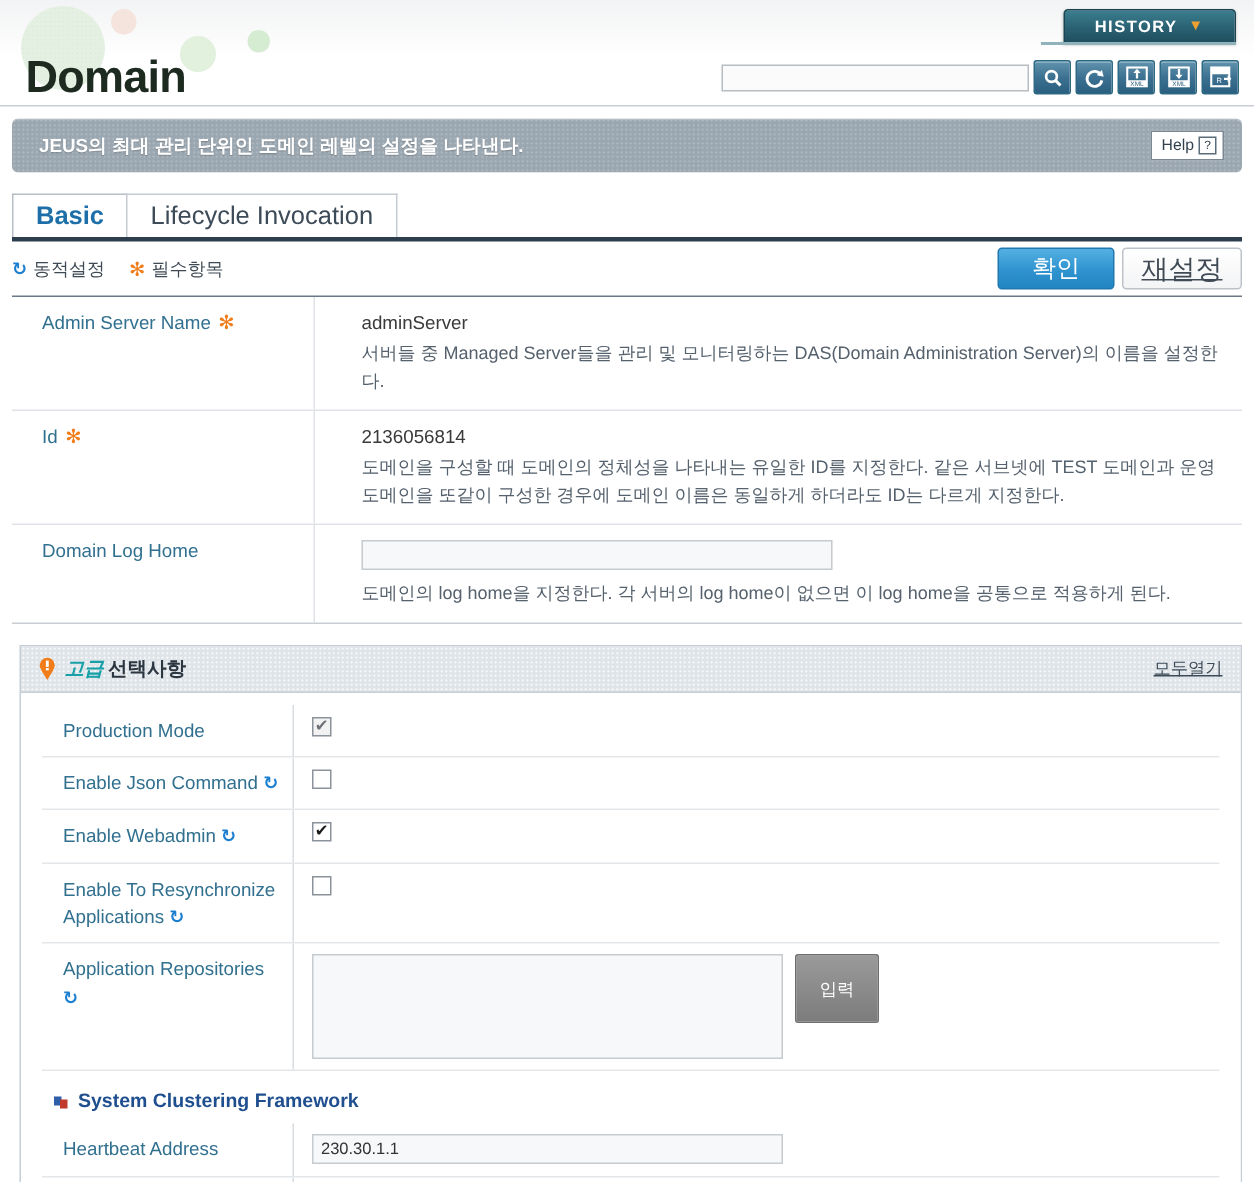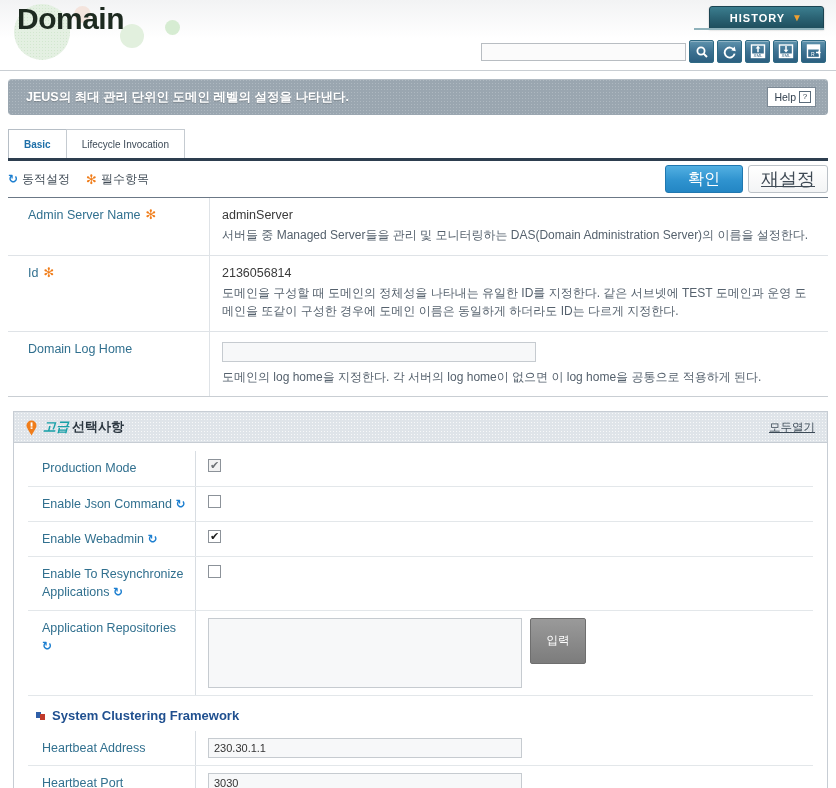--- a/index.html
+++ b/index.html
@@ -45,21 +45,21 @@
     width: 24px; height: 24px;
     background: #e2f0de;
   }
   .deco-small {
     left: 165px; top: 20px;
     width: 15px; height: 15px;
     background: #d6ecd2;
   }
   .page-title {
     position: absolute;
-    left: 17px; top: 2px;
+    left: 17px; top: 35px;
     font-size: 30px;
     font-weight: bold;
     color: #1d2a20;
     letter-spacing: -0.5px;
     z-index: 2;
     font-family: "Liberation Sans", sans-serif;
   }
 
   .history-btn {
     position: absolute;
@@ -166,21 +166,21 @@
     margin: 14px 8px 0 8px;
     display: flex;
     align-items: flex-end;
     border-bottom: 3px solid #2d3e4f;
     height: 29px;
   }
   .tab {
     height: 28px;
     padding: 0 15px;
     display: flex; align-items: center;
-    font-size: 10px;
+    font-size: 17px;
     border: 1px solid #c5cbd1;
     border-bottom: none;
     background: #ffffff;
     color: #3d4a57;
     cursor: pointer;
     margin-right: -1px;
   }
   .tab.active {
     color: #1e6fa8;
     font-weight: bold;
@@ -244,20 +244,21 @@
   
   .formtable {
     margin: 0 8px;
     border-top: 1px solid #6b7886;
     border-bottom: 1px solid #c9ced3;
   }
   .frow {
     display: flex;
     border-bottom: 1px solid #dfe3e7;
     min-height: 40px;
+    gap: 19px;
   }
   .frow:last-child { border-bottom: none; }
   .flabel {
     width: 202px;
     flex: 0 0 202px;
     padding: 10px 0 10px 20px;
     box-sizing: border-box;
     color: #31708f;
     font-size: 12.5px;
     border-right: 1px solid #dfe3e7;

